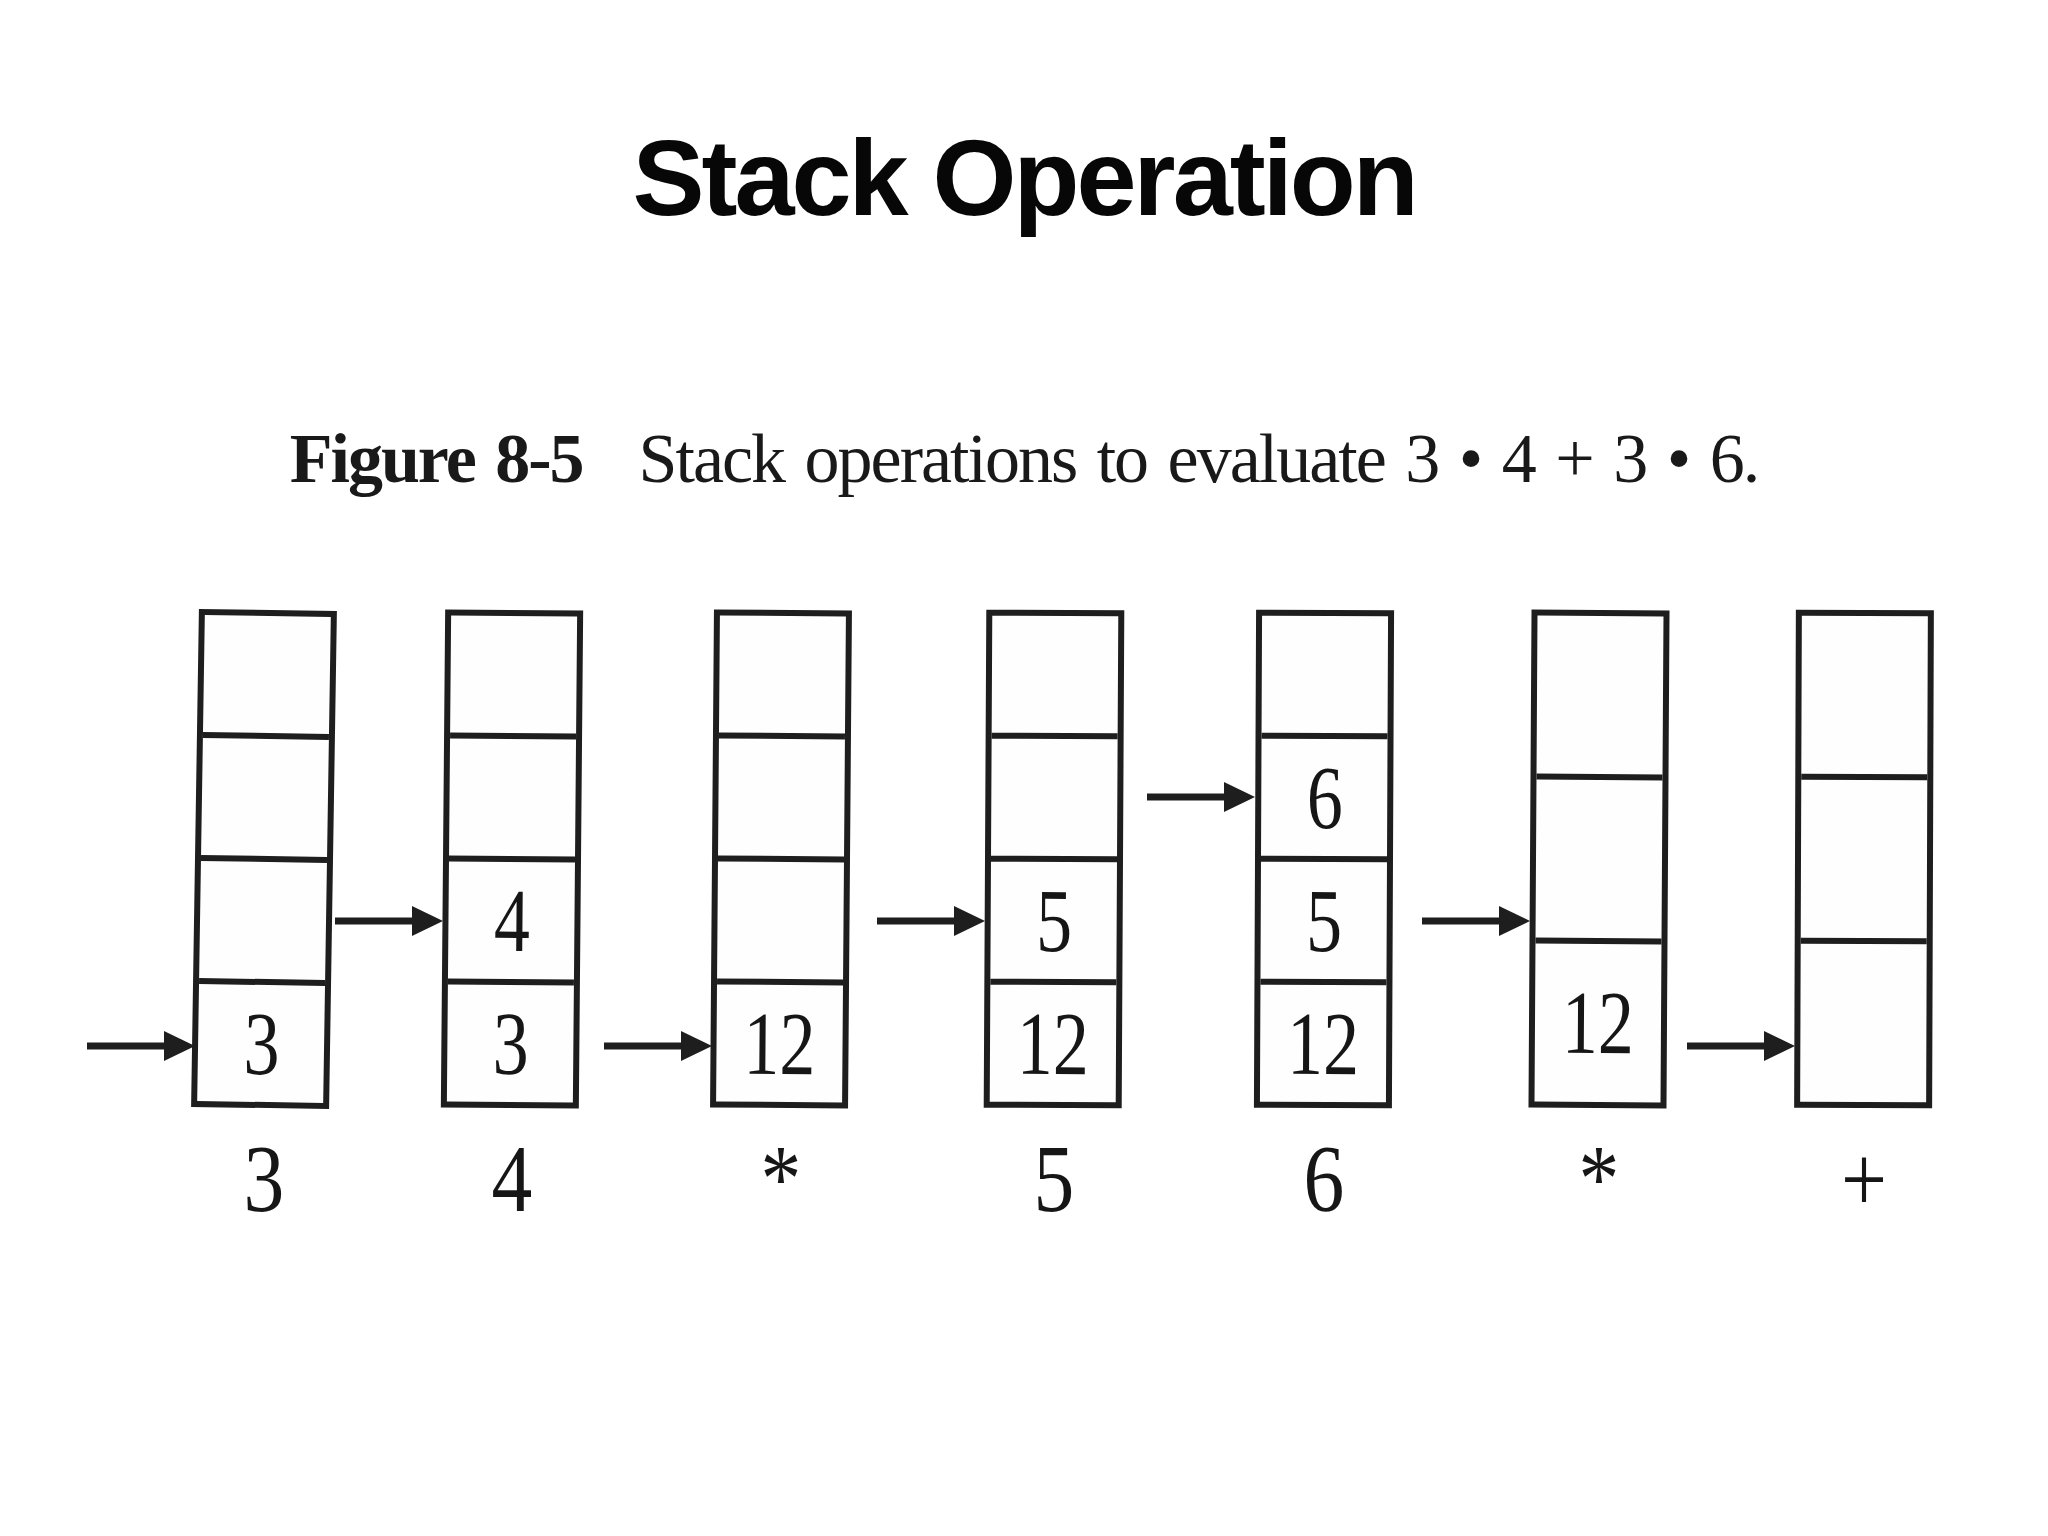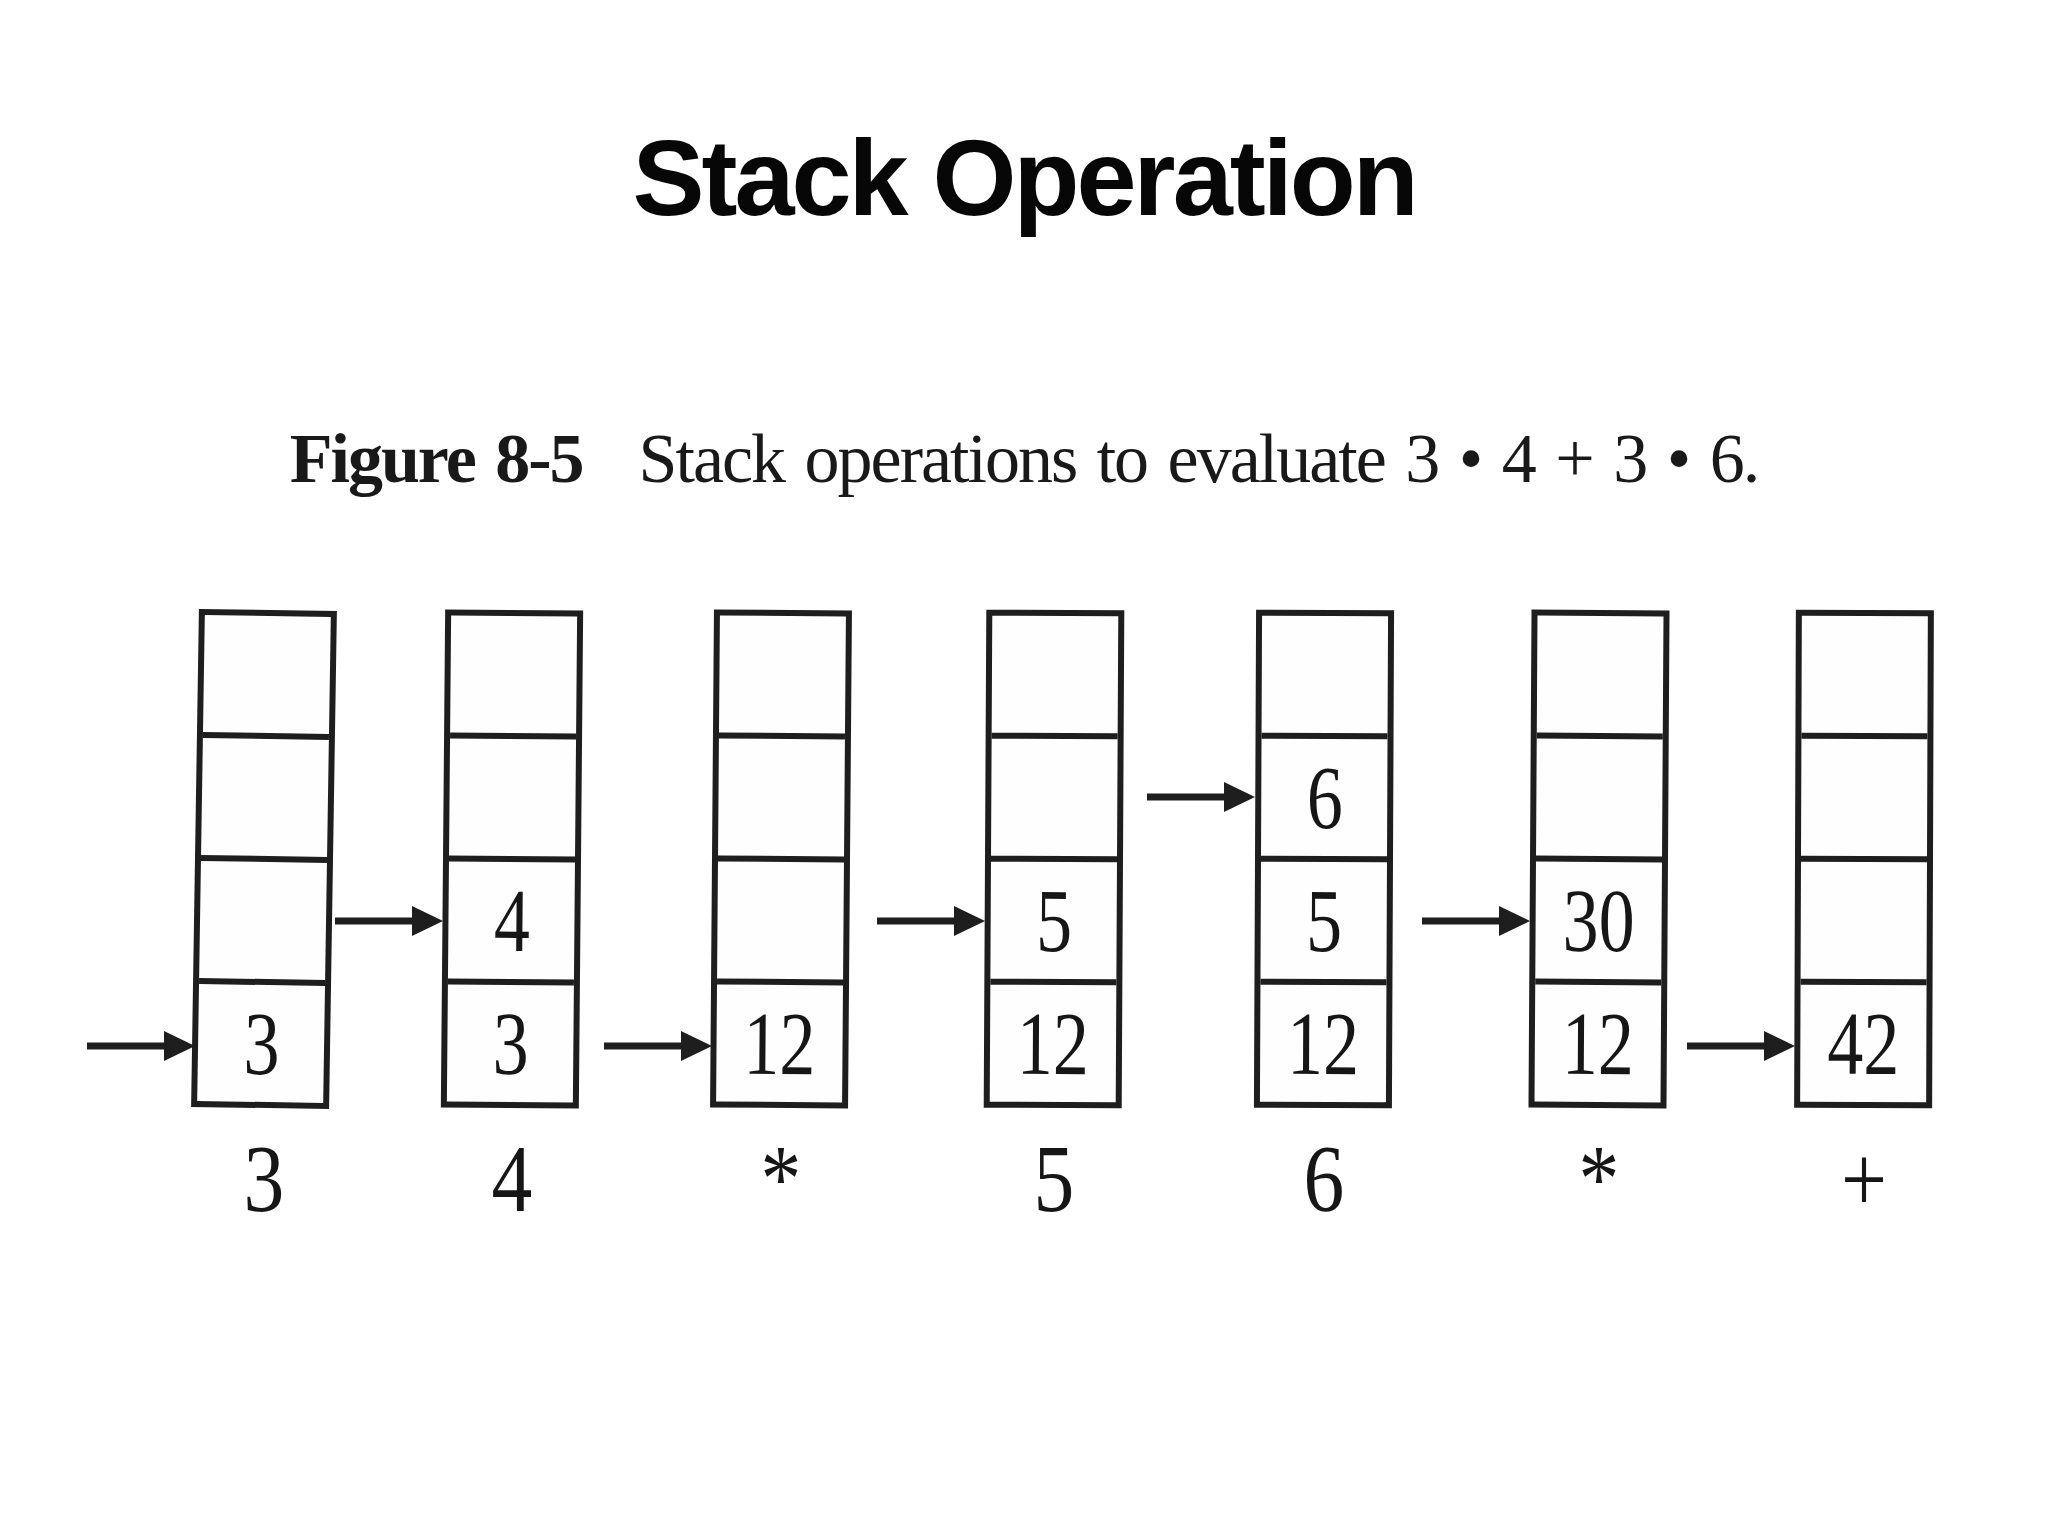--- a/index.html
+++ b/index.html
@@ -159,45 +159,39 @@
       </div>
       <div class="stack-label" style="left: 1215px; width: 218px;">6</div>
       <div class="stack" style="left: 1530px; transform: rotate(0.35deg);">
         <div class="cell">
           <span class="cell-text"></span>
         </div>
         <div class="cell">
           <span class="cell-text"></span>
         </div>
         <div class="cell">
-          <span class="cell-text">30</span>
-        </div>
-        <div class="cell">
           <span class="cell-text">12</span>
         </div>
       </div>
       <div class="arrow" style="left: 1420px; top: 899.25px;">
         <svg width="112" height="44" viewBox="0 0 112 44">
           <line x1="2" y1="22" x2="84" y2="22" stroke="#1e1e1e" stroke-width="7"></line>
           <polygon points="110,22 79,7 79,37" fill="#1e1e1e"></polygon>
         </svg>
       </div>
       <div class="stack-label" style="left: 1490px; width: 218px;">*</div>
       <div class="stack" style="left: 1795px; transform: rotate(0.2deg);">
         <div class="cell">
           <span class="cell-text"></span>
         </div>
         <div class="cell">
           <span class="cell-text"></span>
         </div>
         <div class="cell">
           <span class="cell-text"></span>
-        </div>
-        <div class="cell">
-          <span class="cell-text">42</span>
         </div>
       </div>
       <div class="arrow" style="left: 1685px; top: 1023.75px;">
         <svg width="112" height="44" viewBox="0 0 112 44">
           <line x1="2" y1="22" x2="84" y2="22" stroke="#1e1e1e" stroke-width="7"></line>
           <polygon points="110,22 79,7 79,37" fill="#1e1e1e"></polygon>
         </svg>
       </div>
       <div class="stack-label" style="left: 1755px; width: 218px;">+</div>
     </div>

